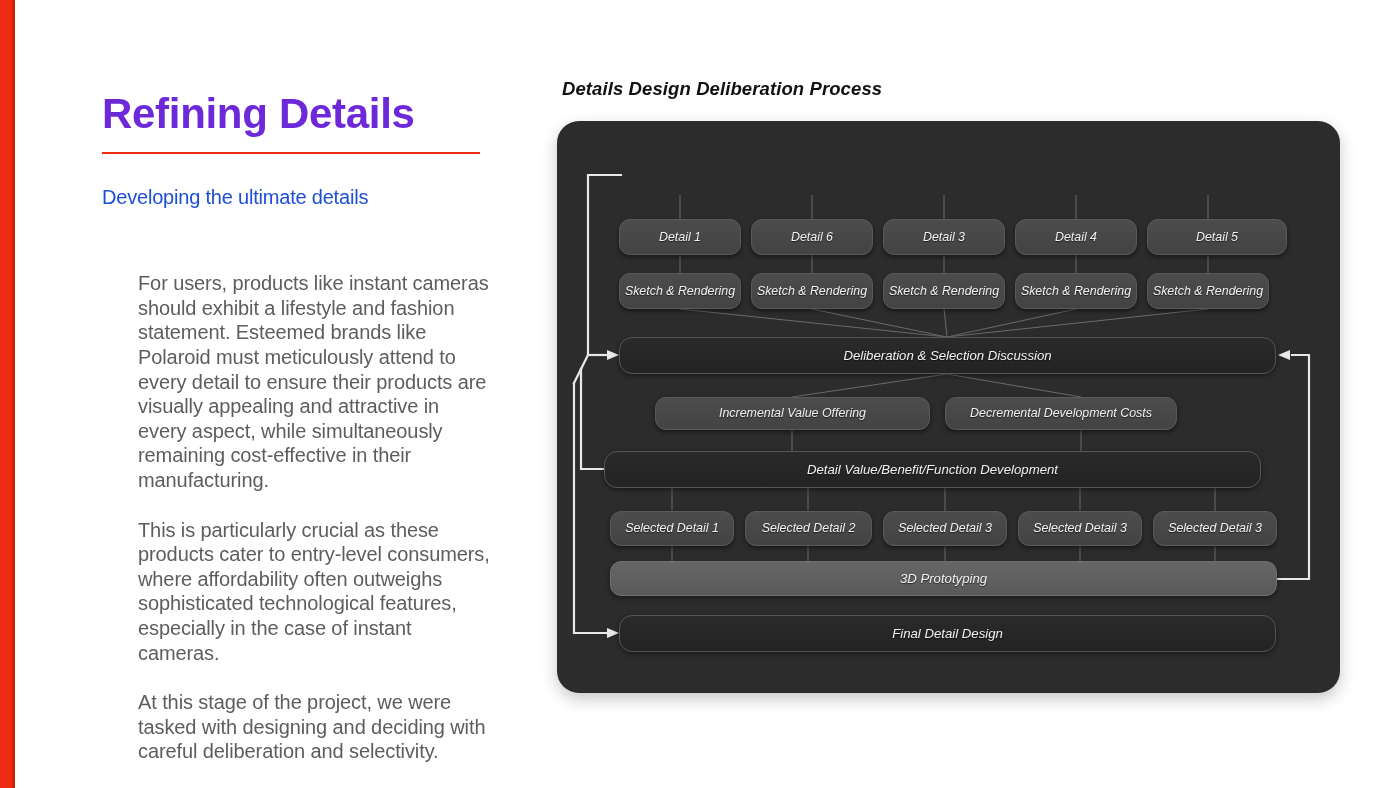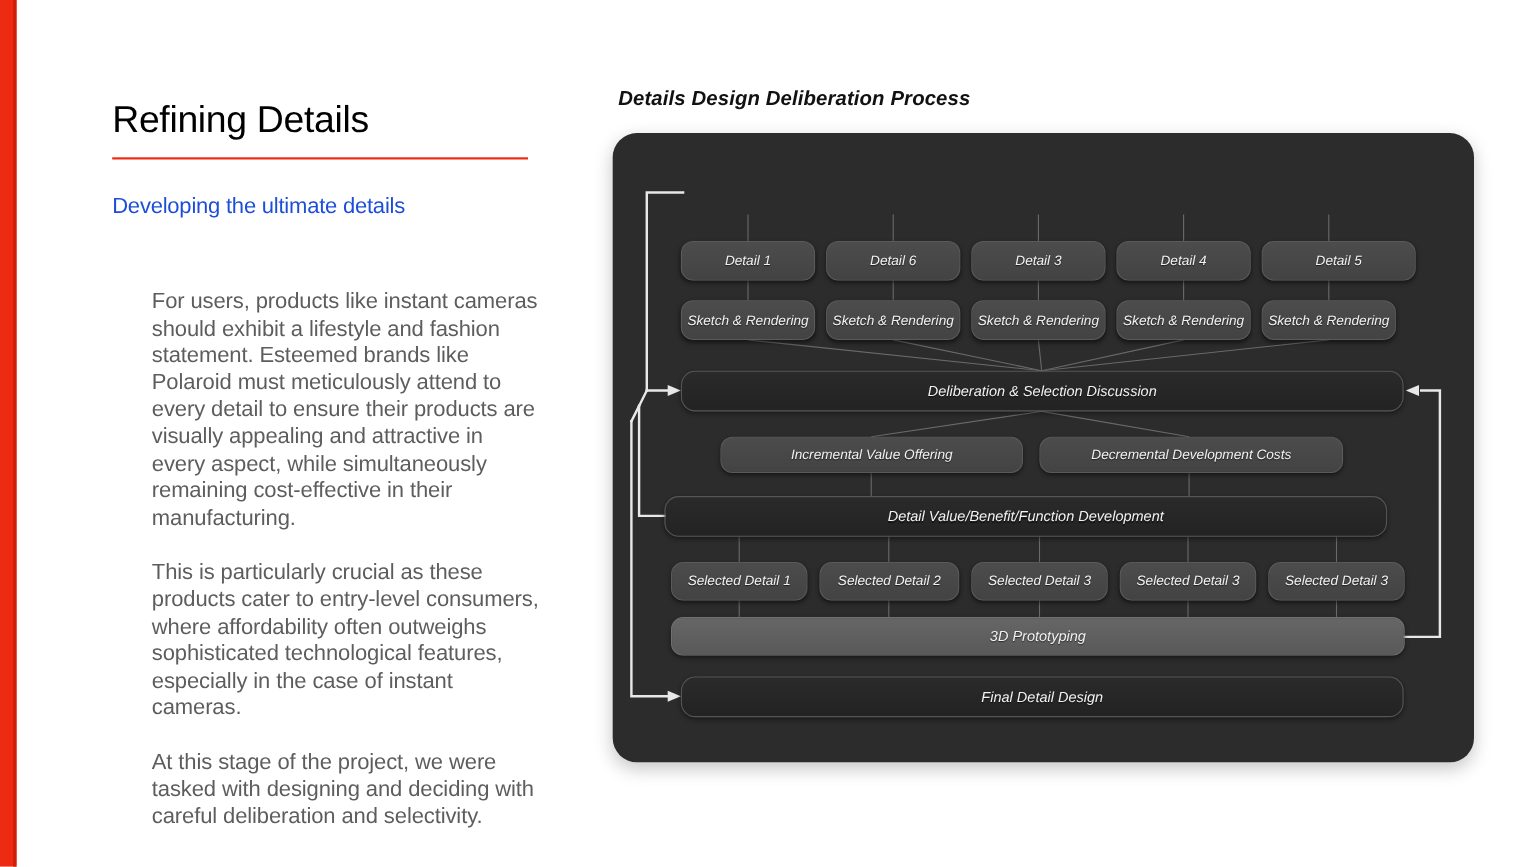--- a/index.html
+++ b/index.html
@@ -29,23 +29,23 @@
   }
 
   
   .left-col {
     position: absolute;
     left: 102px; top: 90px;
     width: 390px;
   }
 
   .page-title {
-    font-size: 34px;
-    font-weight: normal;
-    color: #000000;
+    font-size: 42px;
+    font-weight: bold;
+    color: #6d28d9;
     letter-spacing: -0.3px;
     line-height: 1.15;
   }
 
   .title-rule {
     margin-top: 14px;
     width: 378px;
     height: 2px;
     background: #ED2A12;
   }
@@ -157,21 +157,21 @@
 
   .n-s1 { left: 62px;  top: 152px; width: 122px; height: 36px; }
   .n-s2 { left: 194px; top: 152px; width: 122px; height: 36px; }
   .n-s3 { left: 326px; top: 152px; width: 122px; height: 36px; }
   .n-s4 { left: 458px; top: 152px; width: 122px; height: 36px; }
   .n-s5 { left: 590px; top: 152px; width: 122px; height: 36px; }
 
   .n-delib      { left: 62px;  top: 216px; width: 657px; height: 37px; }
 
   .n-incr       { left: 98px;  top: 276px; width: 275px; height: 33px; }
-  .n-decr       { left: 388px; top: 276px; width: 276px; height: 33px; }
+  .n-decr       { left: 388px; top: 276px; width: 232px; height: 33px; }
 
   .n-value      { left: 47px;  top: 330px; width: 657px; height: 37px; }
 
   .n-sd1 { left: 53px;  top: 390px; width: 124px; height: 35px; }
   .n-sd2 { left: 188px; top: 390px; width: 127px; height: 35px; }
   .n-sd3 { left: 326px; top: 390px; width: 124px; height: 35px; }
   .n-sd4 { left: 461px; top: 390px; width: 124px; height: 35px; }
   .n-sd5 { left: 596px; top: 390px; width: 124px; height: 35px; }
 
   .n-proto      { left: 53px;  top: 440px; width: 667px; height: 35px; }

